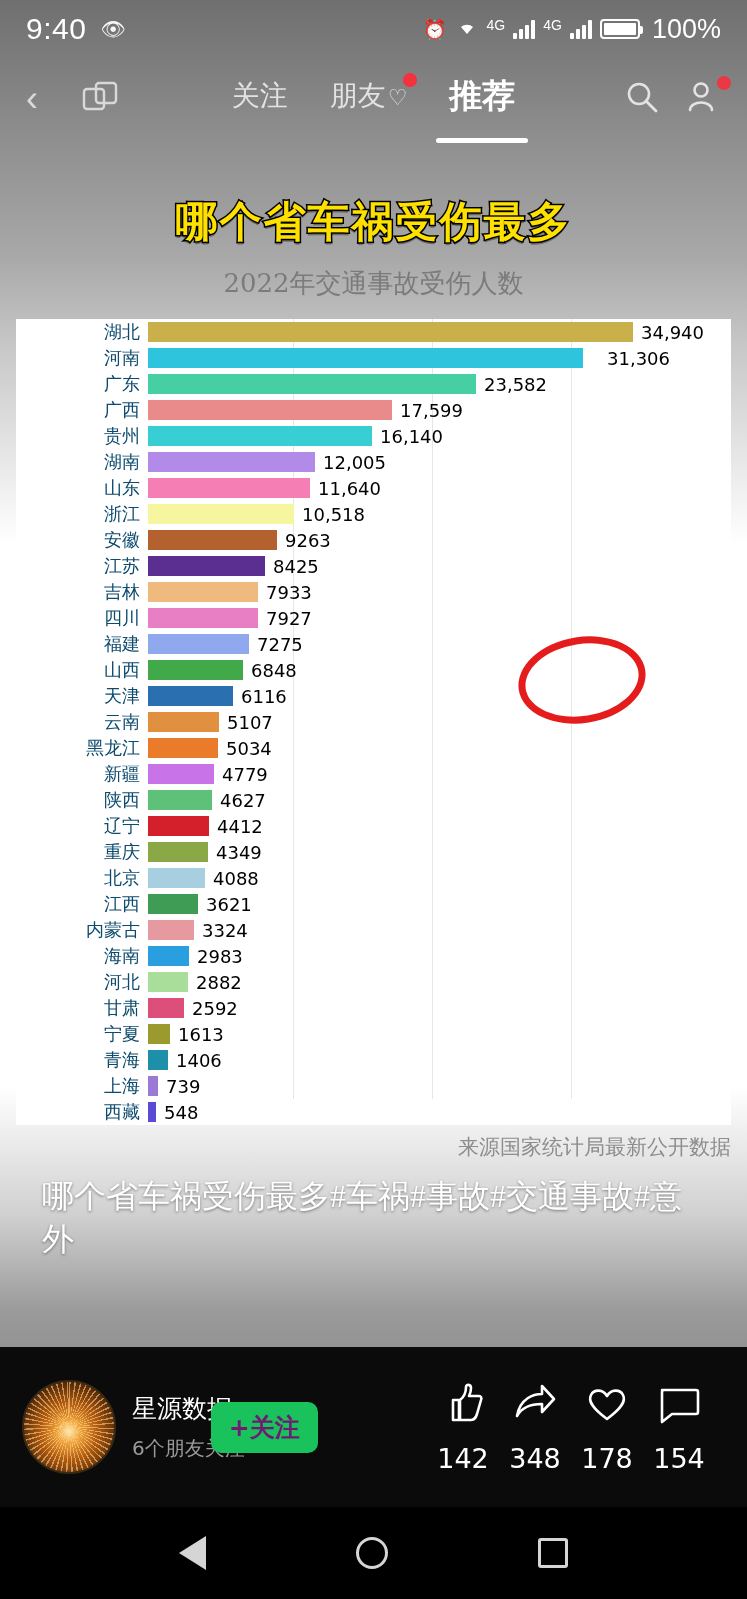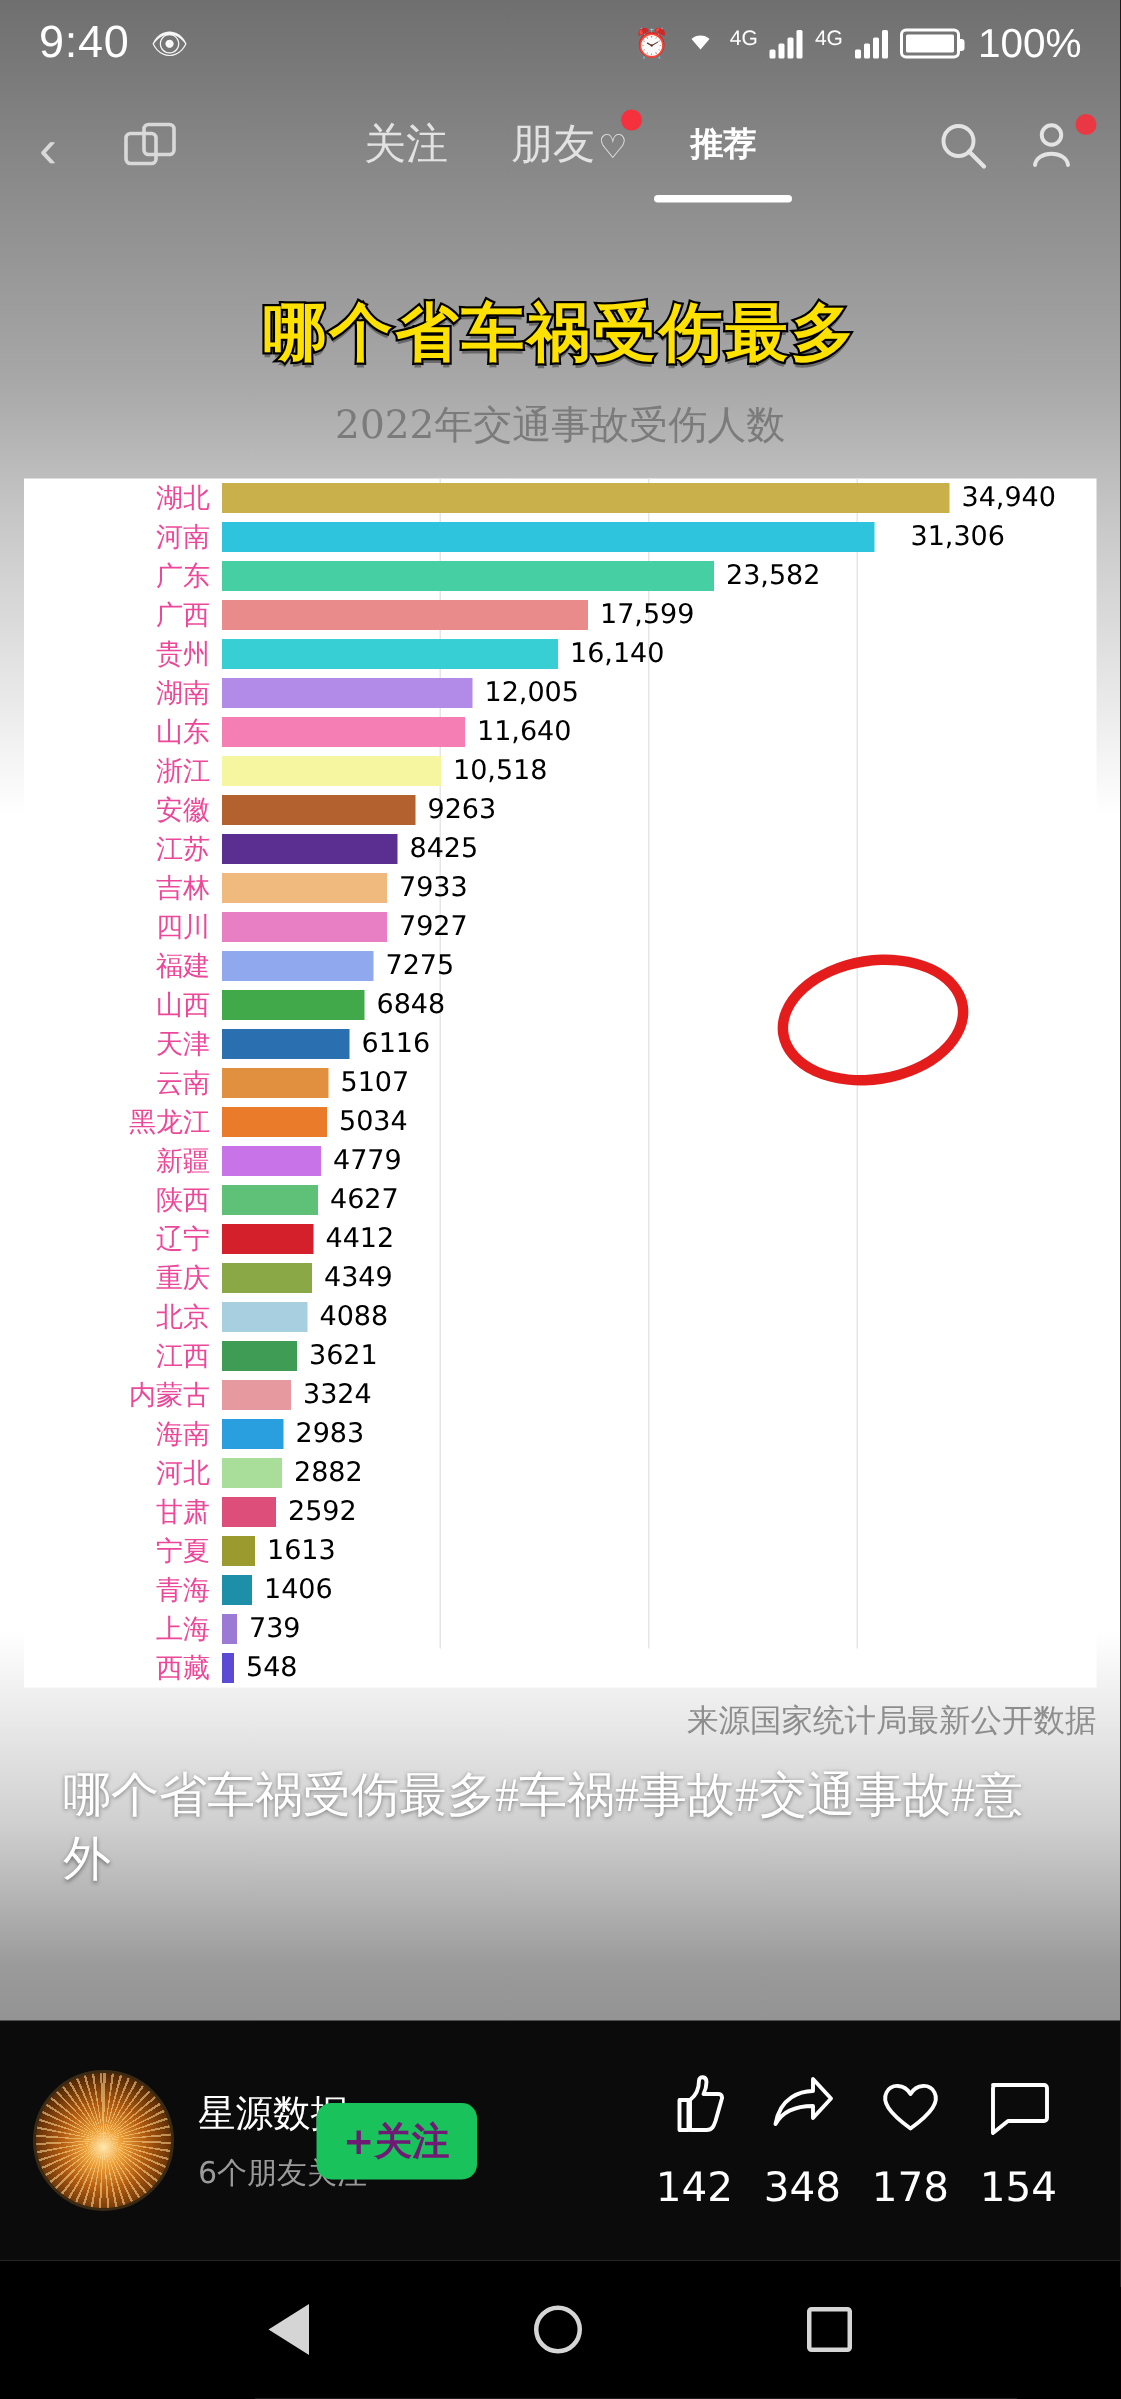--- a/index.html
+++ b/index.html
@@ -62,21 +62,21 @@
     position: absolute; left: 0; right: 0;
     display: flex; justify-content: center; align-items: center; gap: 42px;
     pointer-events: none;
   }
   .nav-tabs > * { pointer-events: auto; }
   .tab {
     font-size: 28px; color: #e2e2e2; position: relative;
     padding-bottom: 6px;
   }
   .tab .heart { font-size: 22px; margin-left: 2px; }
-  .tab.active { color: #fff; font-weight: 700; font-size: 22px; }
+  .tab.active { color: #fff; font-weight: 700; font-size: 33px; }
   .tab.active:after {
     content: ''; position: absolute; left: 50%; transform: translateX(-50%);
     bottom: -18px; width: 92px; height: 5px; background: #fff; border-radius: 3px;
   }
   .dot {
     position: absolute; top: -4px; right: -10px;
     width: 14px; height: 14px; border-radius: 50%; background: #f5313d;
   }
   .nav-right { margin-left: auto; display: flex; align-items: center; gap: 28px; }
   .ico-search, .ico-person { opacity: .9; position: relative; }
@@ -113,21 +113,21 @@
   .grid i {
     position: absolute; top: 0; bottom: 0; width: 1px; background: #e6e6e6;
   }
   .rows { position: relative; }
   .row {
     display: flex; align-items: center;
     height: 26px;
   }
   .row .lbl {
     width: 132px; text-align: right; padding-right: 8px;
-    font-size: 18px; color: #ec4899;
+    font-size: 18px; color: #0c4a6e;
     font-family: "DejaVu Sans", sans-serif;
     white-space: nowrap;
   }
   .barwrap { position: relative; flex: 1; height: 20px; }
   .bar { height: 20px; border-radius: 0; }
   .val {
     position: absolute; top: 50%; transform: translateY(-50%);
     font-size: 18px; color: #000000; white-space: nowrap;
     font-family: "DejaVu Sans", sans-serif;
   }

